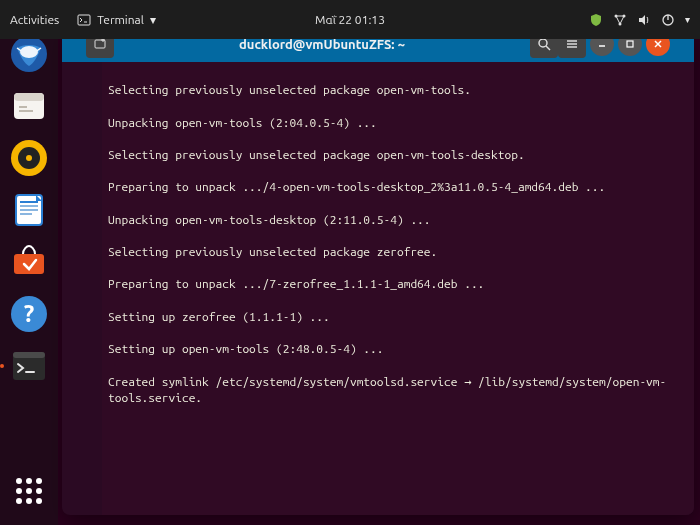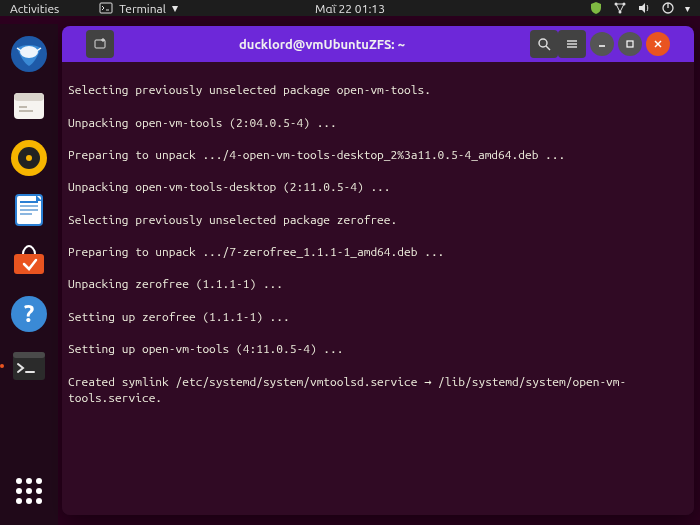--- a/index.html
+++ b/index.html
@@ -8,28 +8,27 @@
       height: 525px;
       font-family: Ubuntu, "Noto Sans", sans-serif;
       background: #2c001e;
       overflow: hidden;
       position: relative;
     }
     
     .top-panel {
       position: absolute;
       top: 0; left: 0; right: 0;
-      height: 16px;
+      height: 39px;
       background: #1d1d1d;
       color: #e6e6e6;
       display: flex;
       align-items: center;
       font-size: 12px;
       z-index: 10;
-      gap: 22px;
     }
     .top-panel .activities { padding: 0 10px; cursor: pointer; }
     .top-panel .app-indicator { display: flex; align-items: center; gap: 6px; padding: 0 8px; cursor: pointer; }
     .top-panel .center { position: absolute; left: 50%; transform: translateX(-50%); }
     .top-panel .right { margin-left: auto; display: flex; align-items: center; gap: 10px; padding-right: 10px; }
     .top-panel .sys-icon { width: 14px; height: 14px; display: inline-flex; align-items: center; justify-content: center; color: #e0e0e0; }
     
     .dock {
       position: absolute;
       top: 24px; left: 0; bottom: 0;
@@ -68,21 +67,21 @@
       top: 26px; left: 62px; right: 6px; bottom: 10px;
       background: #2b0a23;
       border-radius: 8px;
       box-shadow: 0 6px 24px rgba(0,0,0,0.5);
       display: flex;
       flex-direction: column;
       overflow: hidden;
     }
     .titlebar {
       height: 36px;
-      background: #6d28d9;
+      background: #0369a1;
       display: flex;
       align-items: center;
       padding: 0 24px;
       color: #eee;
     }
     .titlebar .tb-btn {
       width: 28px; height: 28px;
       border-radius: 4px;
       background: #424242;
       display: flex; align-items: center; justify-content: center;
@@ -111,20 +110,21 @@
     .terminal-body {
       flex: 1;
       background: #300a24;
       color: #eeeedd;
       font-family: "Ubuntu Mono", "DejaVu Sans Mono", monospace;
       font-size: 12px;
       line-height: 1.35;
       padding: 4px 6px;
       white-space: pre-wrap;
       overflow: hidden;
+      margin-left: 40px;
     }
     .term-line { display: block; }
   </style>
 </head>
 <body>
 
 <div class="top-panel">
   <div class="activities">Activities</div>
   <div class="app-indicator">
     <span class="sys-icon">
@@ -273,27 +273,27 @@
     <div class="win-btn win-close">
       <svg width="10" height="10" viewBox="0 0 10 10">
           <line x1="2" y1="2" x2="8" y2="8" stroke="#fff" stroke-width="1.5"></line>
           <line x1="8" y1="2" x2="2" y2="8" stroke="#fff" stroke-width="1.5"></line>
         </svg>
     </div>
   </div>
   <div class="terminal-body">
 <span class="term-line">Selecting previously unselected package open-vm-tools.</span>
 <span class="term-line">Unpacking open-vm-tools (2:04.0.5-4) ...</span>
+<span class="term-line">Selecting previously unselected package open-vm-tools-desktop.</span>
 <span class="term-line">Preparing to unpack .../4-open-vm-tools-desktop_2%3a11.0.5-4_amd64.deb ...</span>
 <span class="term-line">Unpacking open-vm-tools-desktop (2:11.0.5-4) ...</span>
 <span class="term-line">Selecting previously unselected package zerofree.</span>
 <span class="term-line">Preparing to unpack .../7-zerofree_1.1.1-1_amd64.deb ...</span>
-<span class="term-line">Unpacking zerofree (1.1.1-1) ...</span>
 <span class="term-line">Setting up zerofree (1.1.1-1) ...</span>
-<span class="term-line">Setting up open-vm-tools (4:11.0.5-4) ...</span>
+<span class="term-line">Setting up open-vm-tools (2:48.0.5-4) ...</span>
 <span class="term-line">Created symlink /etc/systemd/system/vmtoolsd.service → /lib/systemd/system/open-vm-tools.service.</span>
 
 
 
 
 
 
 
 
 

